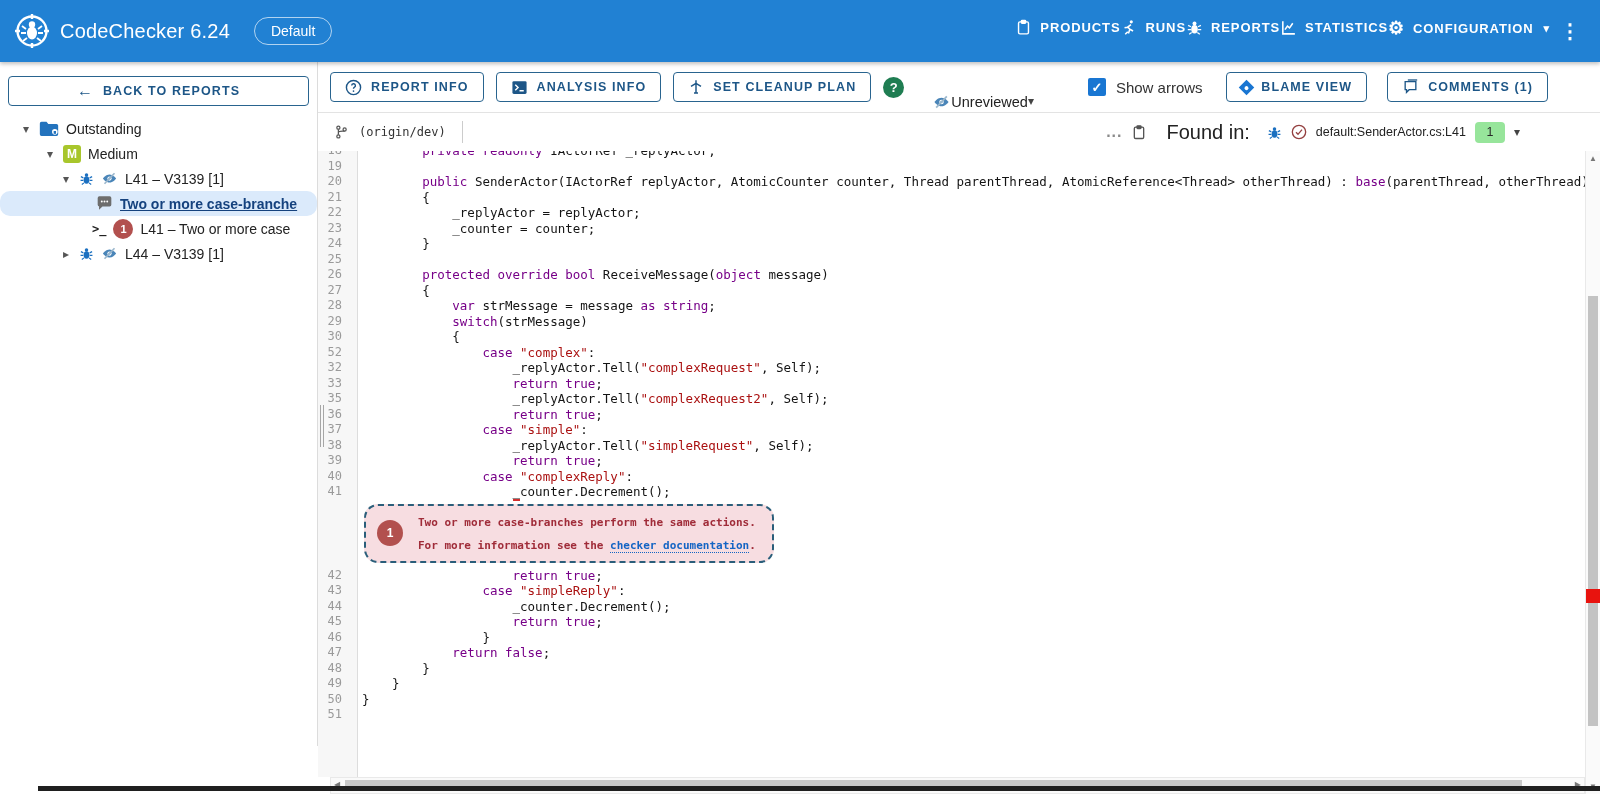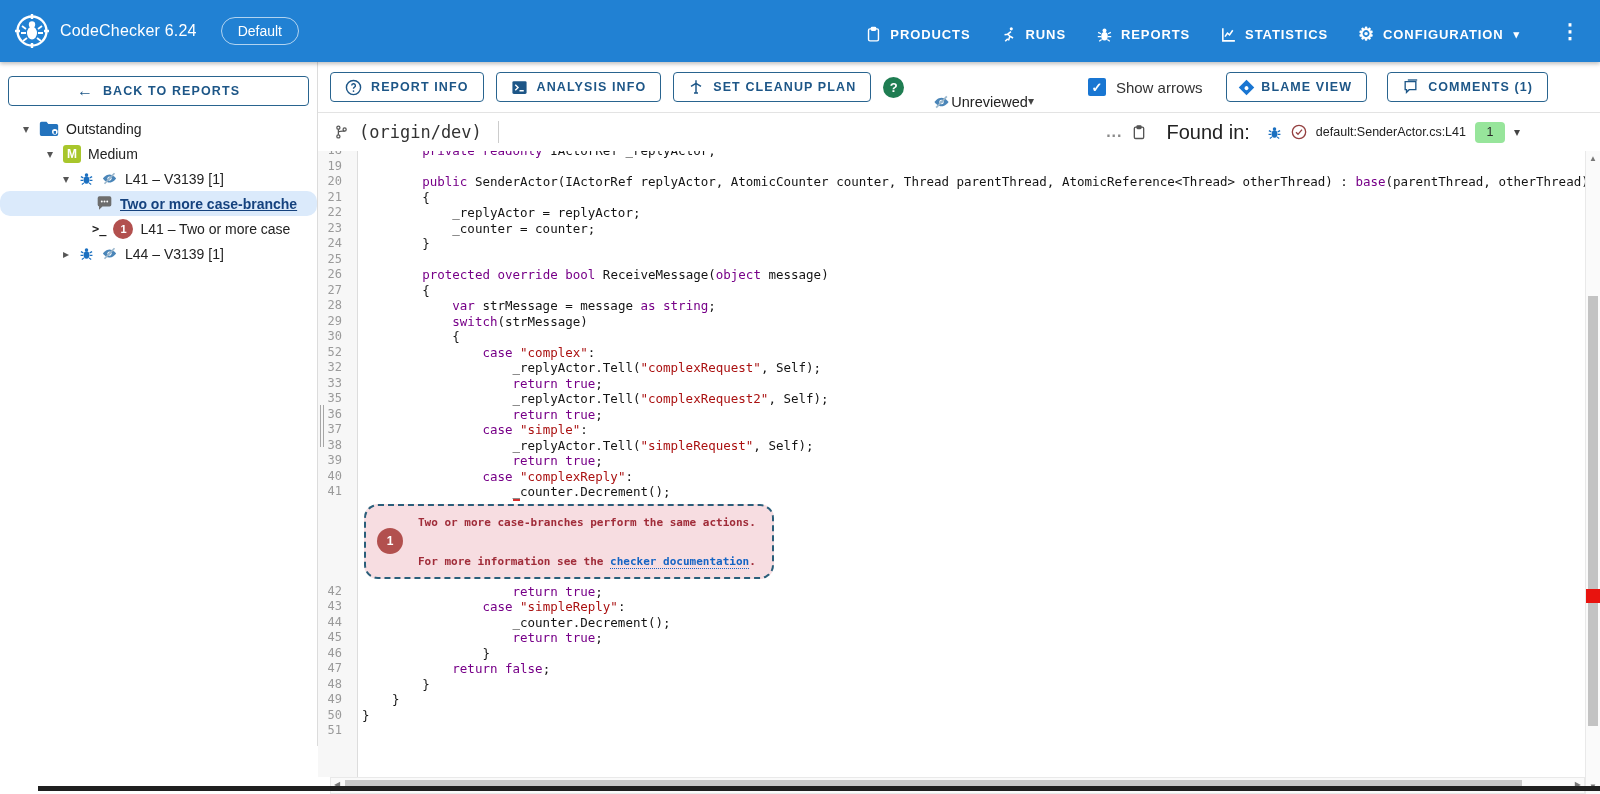--- a/index.html
+++ b/index.html
@@ -8,26 +8,26 @@
     width:1600px; height:794px; position:relative; overflow:hidden;
     background:#fff; font-family:"Liberation Sans", sans-serif; color:#222;
   }
   
   .navbar {
     height:62px; background:#2181d3; display:flex; align-items:center;
     color:#fff; padding:0 16px 0 14px; box-shadow:0 2px 4px rgba(0,0,0,.25);
     position:relative; z-index:5;
   }
   .brand { display:flex; align-items:center; gap:10px; }
-  .brand-title { font-size:16px; letter-spacing:.2px; }
+  .brand-title { font-size:20px; letter-spacing:.2px; }
   .product-pill {
     margin-left:14px; border:1px solid rgba(255,255,255,.65); border-radius:15px;
     padding:5px 16px; font-size:14px; cursor:pointer;
   }
-  .nav-items { margin-left:auto; display:flex; align-items:flex-end; gap:30px; }
+  .nav-items { margin-left:auto; display:flex; align-items:flex-start; }
   .nav-item { display:flex; align-items:center; gap:8px; font-size:13px; font-weight:bold;
     letter-spacing:.9px; cursor:pointer; }
   .nav-caret { font-size:11px; margin-left:2px; }
   .nav-dots { font-size:20px; font-weight:bold; padding:0 4px; margin-left:6px; cursor:pointer; }
   .icon { display:inline-flex; align-items:center; justify-content:center; }
   .gear-glyph { font-size:18px; line-height:1; }
 
   
   .app { display:flex; height:732px; position:relative; }
   .sidebar { width:318px; flex:none; height:684px; border-right:1px solid #dcdcdc; position:relative; }
@@ -68,21 +68,21 @@
   .caret { color:#444; font-size:12px; }
   .show-arrows { display:flex; align-items:center; gap:10px; margin-left:42px; font-size:15px; color:#333; }
   .checkbox { width:18px; height:18px; border-radius:2px; background:#1976d2; color:#fff; font-size:13px;
     font-weight:bold; display:inline-flex; align-items:center; justify-content:center; cursor:pointer; }
   .right-btns { margin-left:auto; display:flex; gap:20px; margin-right:52px; }
   .diamond { width:11px; height:11px; background:#1976d2; transform:rotate(45deg); position:relative; }
   .diamond i { position:absolute; left:3.5px; top:3.5px; width:4px; height:4px; background:#fff; border-radius:50%; }
 
   
   .code-header { height:38px; display:flex; align-items:center; padding:0 80px 0 16px; gap:10px; }
-  .branch-label { font-family:"DejaVu Sans Mono",monospace; font-size:17px; color:#333; }
+  .branch-label { font-family:"DejaVu Sans Mono",monospace; font-size:12px; color:#333; }
   .vsep { width:1px; height:22px; background:#ccc; margin-left:6px; }
   .header-right { margin-left:auto; display:flex; align-items:center; gap:9px; }
   .ellipsis { color:#8a8a8a; font-weight:bold; letter-spacing:1px; }
   .found-in { font-size:20px; color:#222; margin:0 8px 0 10px; }
   .file-ref { font-size:12.5px; color:#222; }
   .found-count { background:#97e59b; border-radius:4px; min-width:30px; height:21px; padding:0 9px;
     display:inline-flex; align-items:center; justify-content:center; font-size:12.5px; color:#2a2a2a; cursor:pointer; }
 
   
   .code-area { flex:1; position:relative; }
@@ -95,21 +95,21 @@
   .lc { padding-left:12px; font:12.5px/15.5px "DejaVu Sans Mono",monospace; color:#141414; white-space:pre; }
   .tok-k { color:#770088; }
   .tok-s { color:#aa1111; }
   .tok-e { border-bottom:2px solid #d32f2f; }
   .report-bubble {
     position:relative; margin:4px 0 5px 46px; width:410px;
     background:#f7dde1; border:2px dashed #2a5e7a; border-radius:14px;
     padding:10px 12px 9px 52px; color:#a02c39;
     font:bold 11px/13px "DejaVu Sans Mono",monospace;
   }
-  .report-bubble .msg1 { margin-bottom:26px; }
+  .report-bubble .msg1 { margin-bottom:10px; }
   .bubble-badge { position:absolute; left:11px; top:50%; margin-top:-13px; width:26px; height:26px;
     border-radius:50%; background:#b2504e; color:#fff; font:bold 12px/26px "Liberation Sans",sans-serif;
     text-align:center; }
   .doc-link { color:#1464c4; text-decoration:none; border-bottom:1px dotted #1464c4; cursor:pointer; }
 
   
   .vscroll { position:absolute; right:0; top:0; bottom:0; width:15px; background:#fafafa; border-left:1px solid #e9e9e9; }
   .vscroll .sb-arrow { position:absolute; left:0; width:100%; text-align:center; font-size:8px; color:#777; }
   .vscroll .up { top:3px; } .vscroll .down { bottom:3px; }
   .vthumb { position:absolute; left:2px; right:2px; top:145px; height:430px; background:#c3c3c3; }

